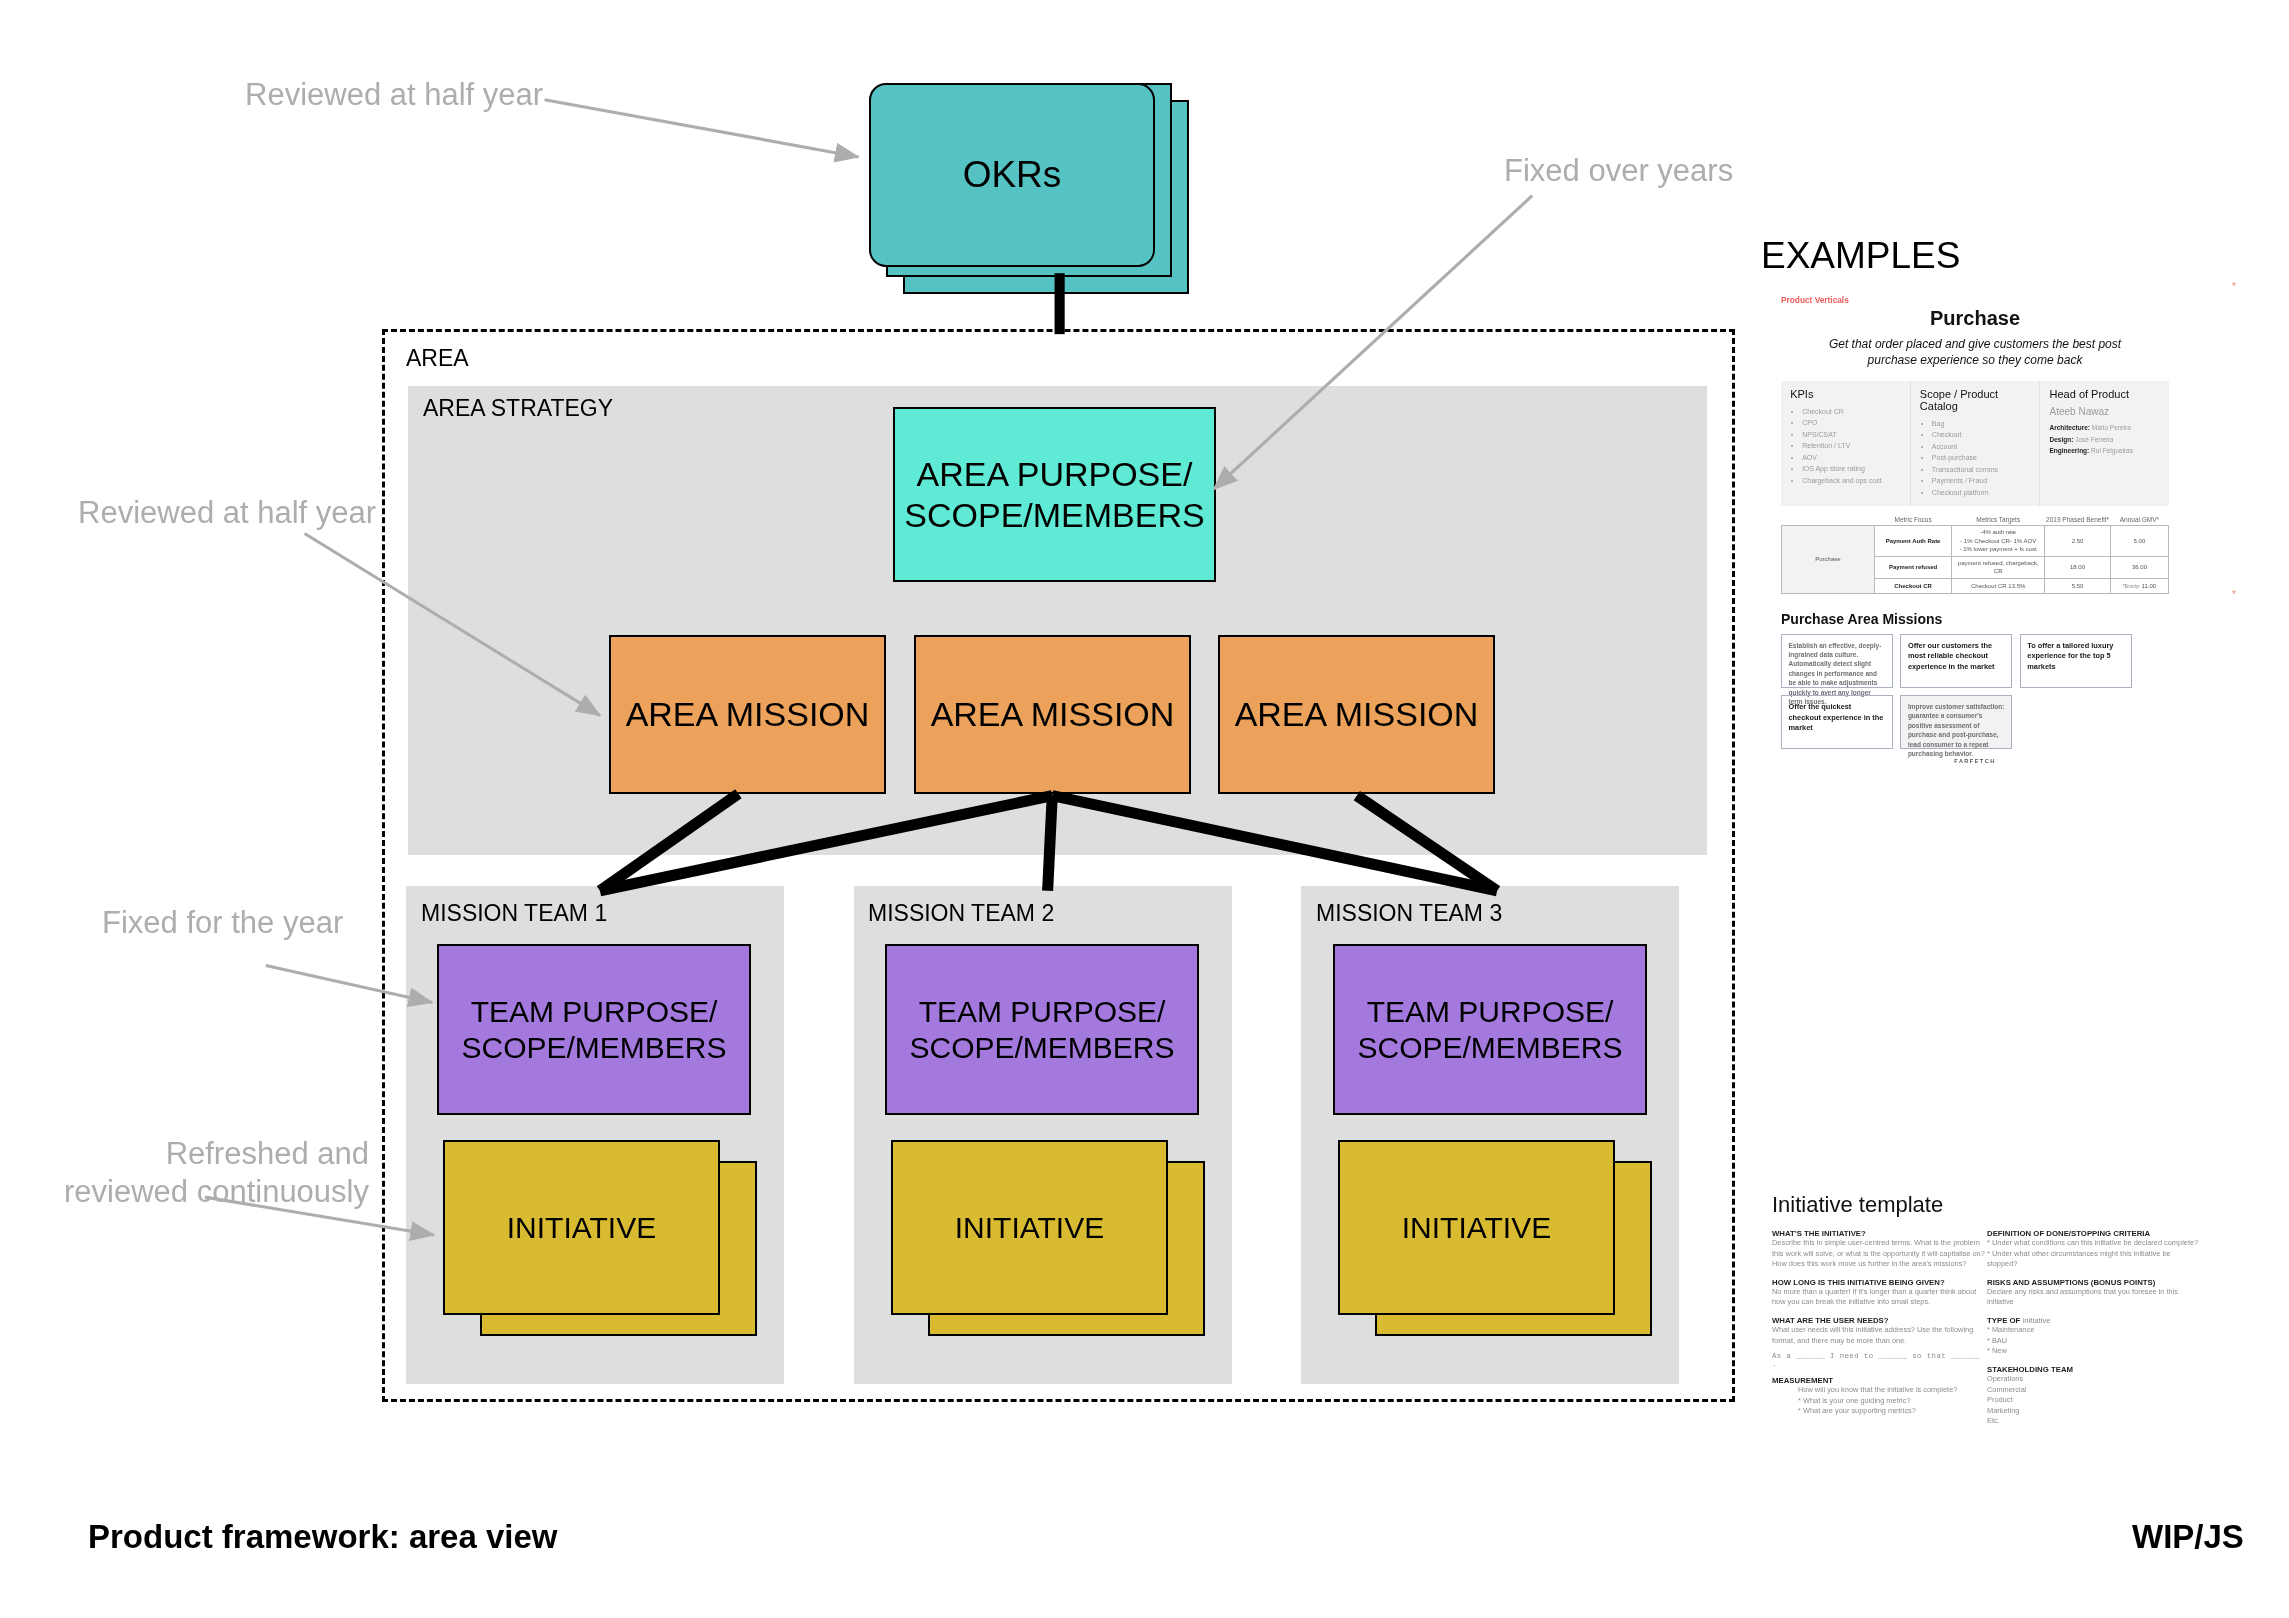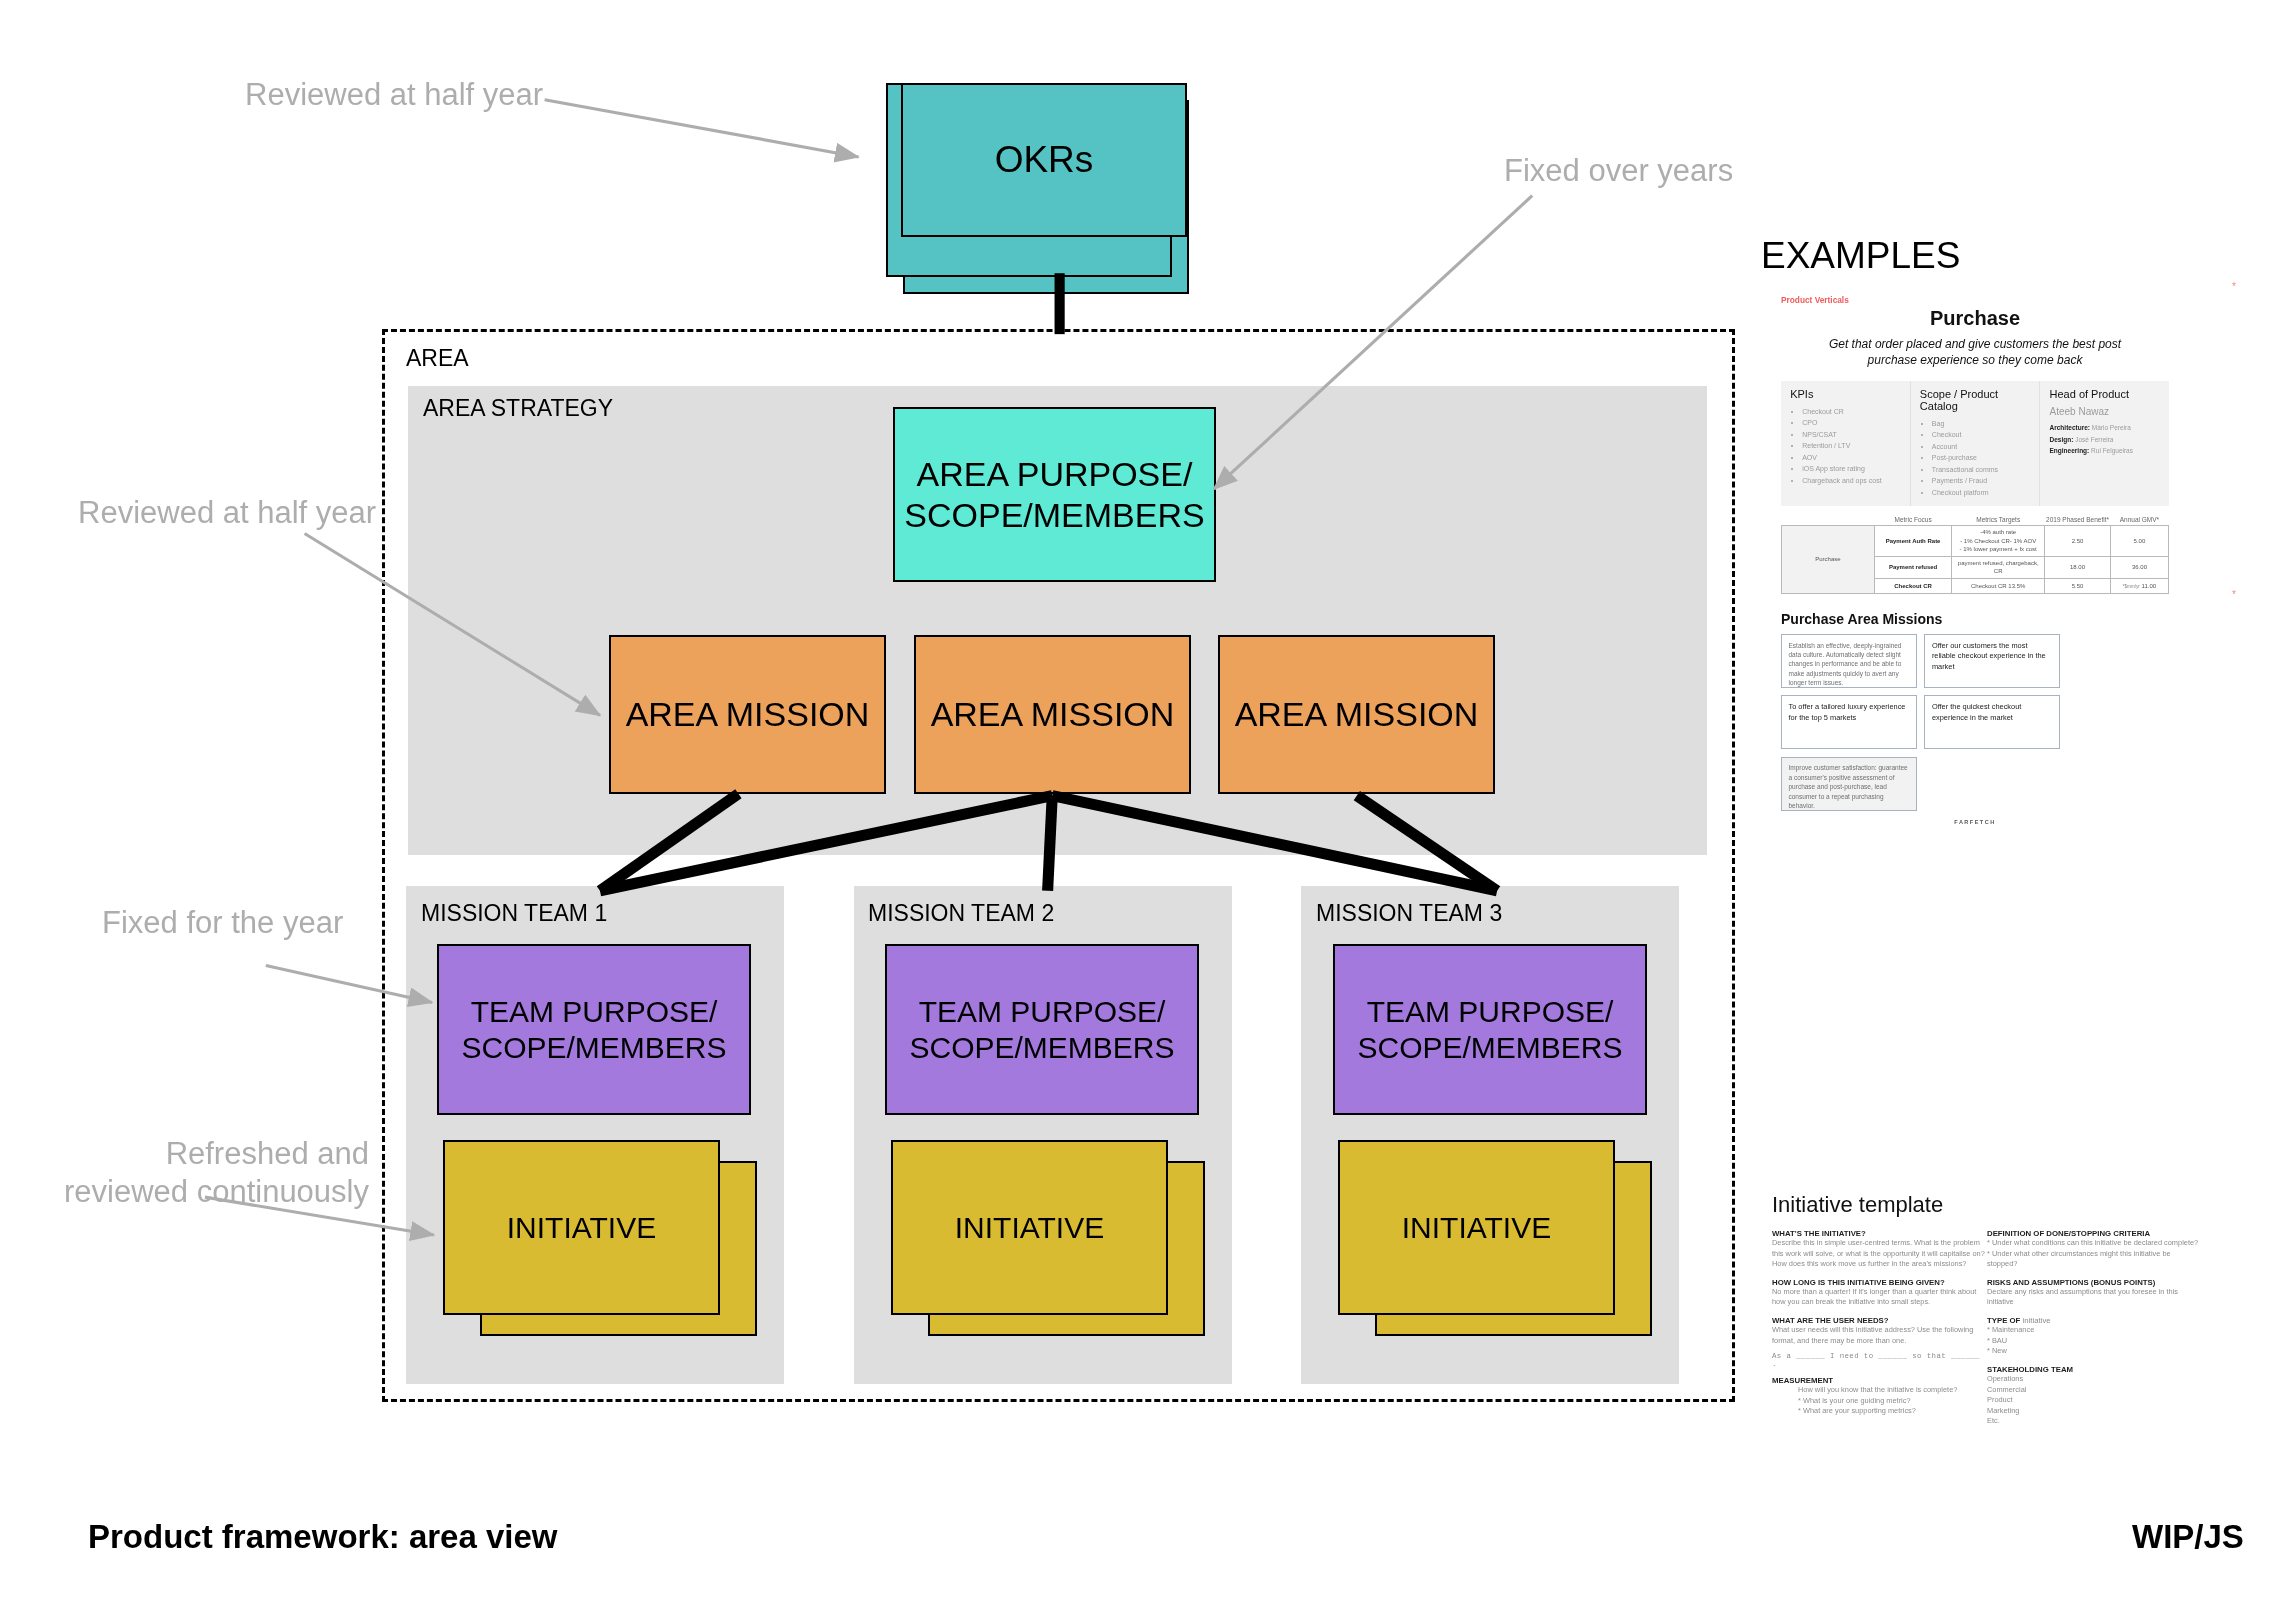--- a/index.html
+++ b/index.html
@@ -63,22 +63,22 @@
               text-align:center;border:none;}
   table.mx td{font-size:6px;color:#555;padding:2.8px 1.8px;text-align:center;
               border:0.9px solid #b9b9b9;line-height:1.35;}
   table.mx td.mfocus{font-weight:bold;color:#222;}
   table.mx td.pcell{background:#f2f2f2;color:#555;}
   table.mx th.blank{border:none;}
 
   
   .am-title{font-size:14px;font-weight:bold;color:#111;margin:16.6px 0 7.4px 0;}
   .am-grid{display:flex;flex-wrap:wrap;gap:7.4px;}
-  .am-box{box-sizing:border-box;width:136px;height:54px;border:0.9px solid #a9b2c0;
-          padding:5.5px 6.5px;font-size:6.5px;line-height:1.45;color:#6f6f6f;}
+  .am-box{box-sizing:border-box;width:112px;height:54px;border:0.9px solid #a9b2c0;
+          padding:5.5px 6.5px;font-size:6.5px;line-height:1.45;color:#6f6f6f;font-weight:bold;}
   .am-box.dark{color:#1a1a1a;font-size:7.4px;}
   .am-box.shaded{background:#f2f2f2;}
   .ex-ff{font-size:5.5px;letter-spacing:1.5px;font-weight:bold;color:#555;
          text-align:center;margin-top:8.3px;}
 
   
   #init-tpl-title{position:absolute;font-size:22px;color:#111;white-space:nowrap;}
   .it-wrap{position:absolute;display:flex;gap:1px;}
   .it-col{width:214px;}
   .it-h{font-size:7.8px;font-weight:bold;color:#1d1d1d;margin-top:8.3px;}
@@ -88,21 +88,21 @@
            font-size:7.4px;color:#8c8c8c;margin-top:5.5px;letter-spacing:0.4px;}
   .it-h span.reg{font-weight:normal;color:#8c8c8c;}
 
   .red-dot{position:absolute;color:#ef8b7a;font-size:10px;}
 </style>
 </head>
 <body>
 
 <div class="box c-okr" style="left:903px;top:100px;width:286px;height:194px;"></div>
 <div class="box c-okr" style="left:886px;top:83px;width:286px;height:194px;"></div>
-<div class="box c-okr" style="left:901px;top:83px;width:286px;height:154px;font-size:37px;">OKRs</div>
+<div class="box c-okr" style="left:869px;top:83px;width:286px;height:184px;font-size:37px;border-radius:17px;">OKRs</div>
 
 <div id="area-frame" style="left:382px;top:329px;width:1353px;height:1073px;"></div>
 <div class="hd" style="left:406px;top:345px;">AREA</div>
 
 <div class="panel" style="left:408px;top:386px;width:1299px;height:469px;"></div>
 <div class="hd" style="left:423px;top:395px;">AREA STRATEGY</div>
 
 <div class="box c-purpose" style="left:893px;top:407px;width:323px;height:175px;font-size:34px;white-space:pre-line;">AREA PURPOSE/
 SCOPE/MEMBERS</div>
 

